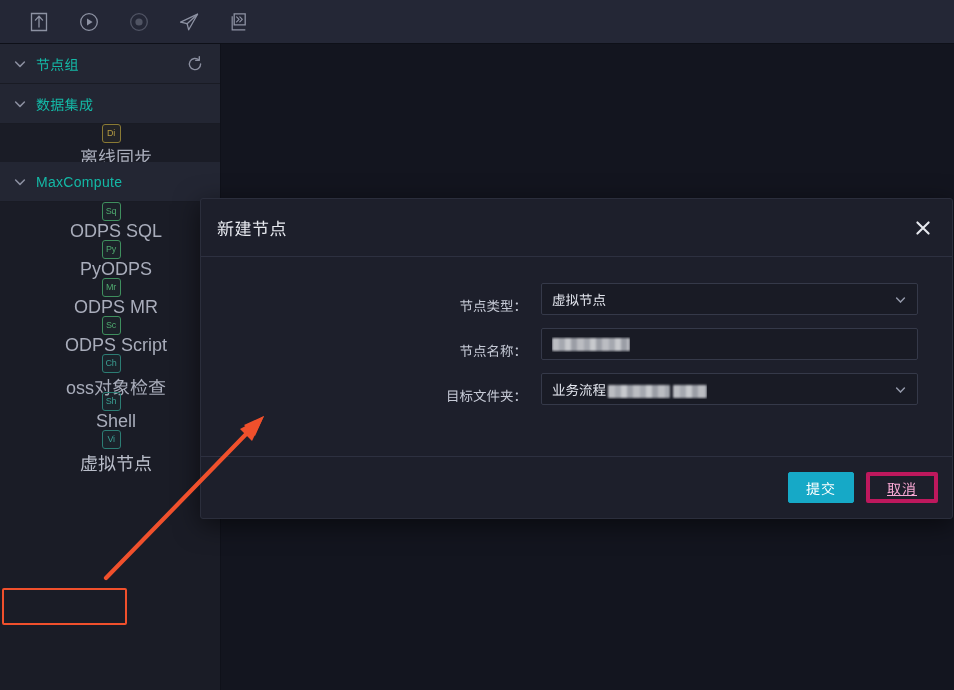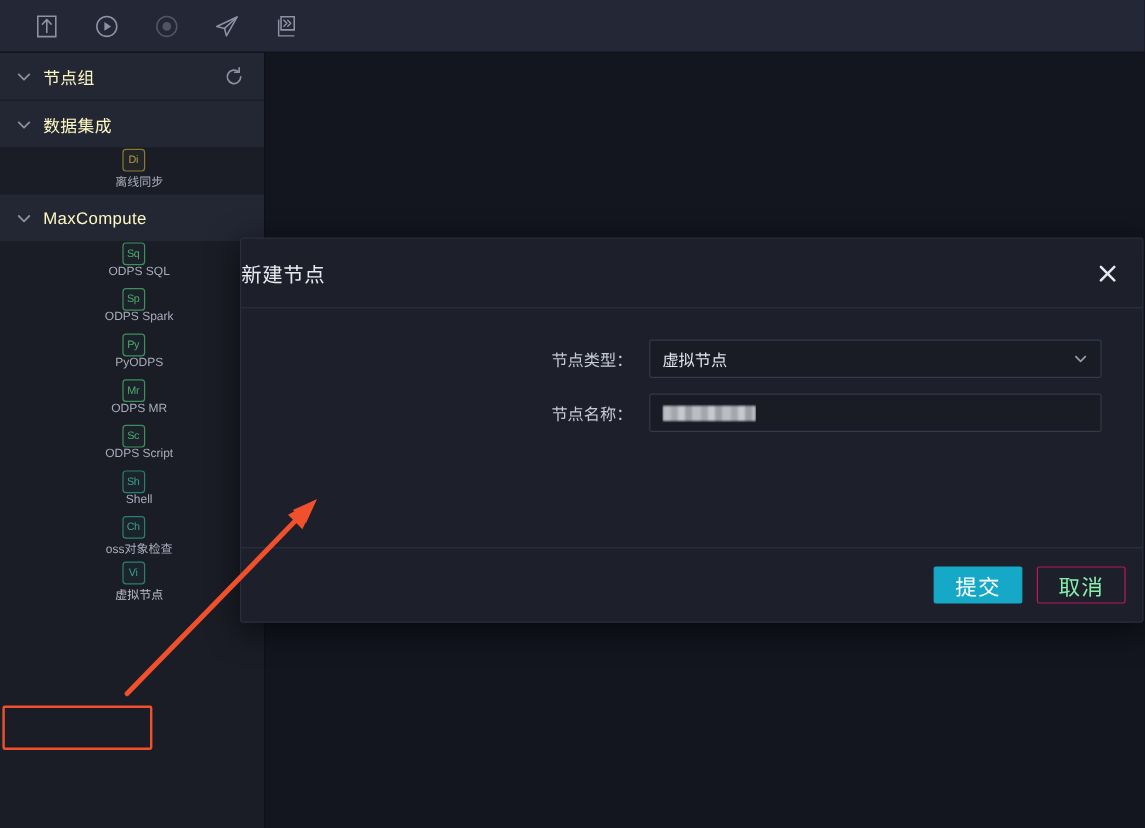--- a/index.html
+++ b/index.html
@@ -65,21 +65,21 @@
     border-bottom: 1px solid #191b24;
   }
   .group-head .caret {
     width: 16px; height: 16px;
     margin-right: 8px;
     flex: 0 0 auto;
     display: block;
   }
   .group-head .g-label {
     font-size: 14px;
-    color: #fef9c3;
+    color: #14b8a6;
     letter-spacing: 0.3px;
   }
   .group-head .refresh {
     position: absolute;
     right: 16px; top: 50%;
     transform: translateY(-50%);
     width: 18px; height: 18px;
     cursor: pointer;
   }
 
@@ -103,21 +103,21 @@
     margin-right: 10px;
     flex: 0 0 auto;
     font-family: "Liberation Sans", sans-serif;
     background: rgba(60,140,95,0.06);
     overflow: hidden;
     letter-spacing: -0.3px;
   }
   .badge.di { border-color: #8a7a34; color: #b49b42; background: rgba(160,140,60,0.07); }
   .badge.teal { border-color: #2c7d74; color: #3b9e92; background: rgba(45,125,115,0.07); }
   .node-item .n-label {
-    font-size: 10px;
+    font-size: 18px;
     color: #a9adbb;
   }
   .node-item.highlighted .n-label { color: #b9bdc9; }
 
   
   .redbox {
     position: absolute;
     border: 2px solid #f0502c;
     border-radius: 2px;
     pointer-events: none;
@@ -142,21 +142,21 @@
     border-radius: 3px;
     box-shadow: 0 6px 26px rgba(0,0,0,0.55);
     z-index: 30;
   }
   .dlg-head {
     position: relative;
     height: 58px;
     border-bottom: 1px solid #2d3040;
     display: flex;
     align-items: center;
-    padding-left: 0;
+    padding-left: 16px;
   }
   .dlg-title {
     font-size: 17px;
     color: #e8eaf0;
     letter-spacing: 0.5px;
   }
   .dlg-close {
     position: absolute;
     right: 16px; top: 50%;
     transform: translateY(-50%);
@@ -165,21 +165,21 @@
     cursor: pointer;
     color: #e6e8ee;
   }
 
   .dlg-body {
     padding: 26px 0 0 0;
     height: 200px;
   }
   .form-row {
     display: flex;
-    align-items: center;
+    align-items: flex-end;
     margin-bottom: 13px;
     padding-right: 34px;
   }
   .form-label {
     width: 340px;
     text-align: right;
     padding-right: 14px;
     font-size: 13.5px;
     color: #c6cad6;
     flex: 0 0 auto;
@@ -239,37 +239,38 @@
     display: flex;
     align-items: center;
     justify-content: flex-end;
     padding-right: 14px;
     gap: 12px;
   }
   .btn {
     height: 31px;
     min-width: 64px;
     padding: 0 17px;
-    font-size: 18px;
+    font-size: 14px;
     border-radius: 2px;
     display: inline-flex;
     align-items: center;
     justify-content: center;
     cursor: pointer;
     letter-spacing: 1px;
   }
   .btn-primary {
     background: #16a9c7;
     color: #ffffff;
     border: 1px solid #16a9c7;
   }
   .btn-ghost {
     background: transparent;
-    color: #86efac;
-    border: 1px solid #be185d;
+    color: #f9a8d4;
+    border: 4px solid #be185d;
+    text-decoration: underline;
   }
 
   
   .annot {
     position: absolute;
     left: 0; top: 0;
     width: 954px; height: 690px;
     pointer-events: none;
     z-index: 60;
   }
@@ -367,43 +368,39 @@
           <path d="M3.6 6l4.4 4.4L12.4 6" stroke="#8b8fa0" stroke-width="1.5" stroke-linecap="round" stroke-linejoin="round"></path>
         </svg>
       </span>
       <span class="g-label">MaxCompute</span>
     </div>
     <div class="node-item">
       <span class="badge">Sq</span>
       <span class="n-label">ODPS SQL</span>
     </div>
     <div class="node-item">
-      <span class="badge">Sp</span>
-      <span class="n-label">ODPS Spark</span>
-    </div>
-    <div class="node-item">
       <span class="badge">Py</span>
       <span class="n-label">PyODPS</span>
     </div>
     <div class="node-item">
       <span class="badge">Mr</span>
       <span class="n-label">ODPS MR</span>
     </div>
     <div class="node-item">
       <span class="badge">Sc</span>
       <span class="n-label">ODPS Script</span>
     </div>
 
     <div class="node-item">
+      <span class="badge teal">Ch</span>
+      <span class="n-label">oss对象检查</span>
+    </div>
+    <div class="node-item">
       <span class="badge teal">Sh</span>
       <span class="n-label">Shell</span>
-    </div>
-    <div class="node-item">
-      <span class="badge teal">Ch</span>
-      <span class="n-label">oss对象检查</span>
     </div>
     <div class="node-item highlighted">
       <span class="badge teal">Vi</span>
       <span class="n-label">虚拟节点</span>
     </div>
 
   </div>
 
   <div class="dialog">
 
@@ -430,20 +427,31 @@
         </div>
       </div>
 
       <div class="form-row">
         <span class="form-label">节点名称：</span>
         <div class="field input">
           <span class="field-text"><span class="blur w1"></span></span>
         </div>
       </div>
 
+      <div class="form-row">
+        <span class="form-label">目标文件夹：</span>
+        <div class="field">
+          <span class="field-text"><span>业务流程</span><span class="blur w2"></span><span class="blur w3"></span></span>
+          <span class="chev">
+            <svg width="13" height="13" viewBox="0 0 13 13" fill="none">
+              <path d="M2.6 4.6l3.9 4 3.9-4" stroke="#9499aa" stroke-width="1.5" stroke-linecap="round" stroke-linejoin="round"></path>
+            </svg>
+          </span>
+        </div>
+      </div>
 
     </div>
 
     <div class="dlg-foot">
       <div class="btn btn-primary">提交</div>
       <div class="btn btn-ghost">取消</div>
     </div>
 
   </div>
 

